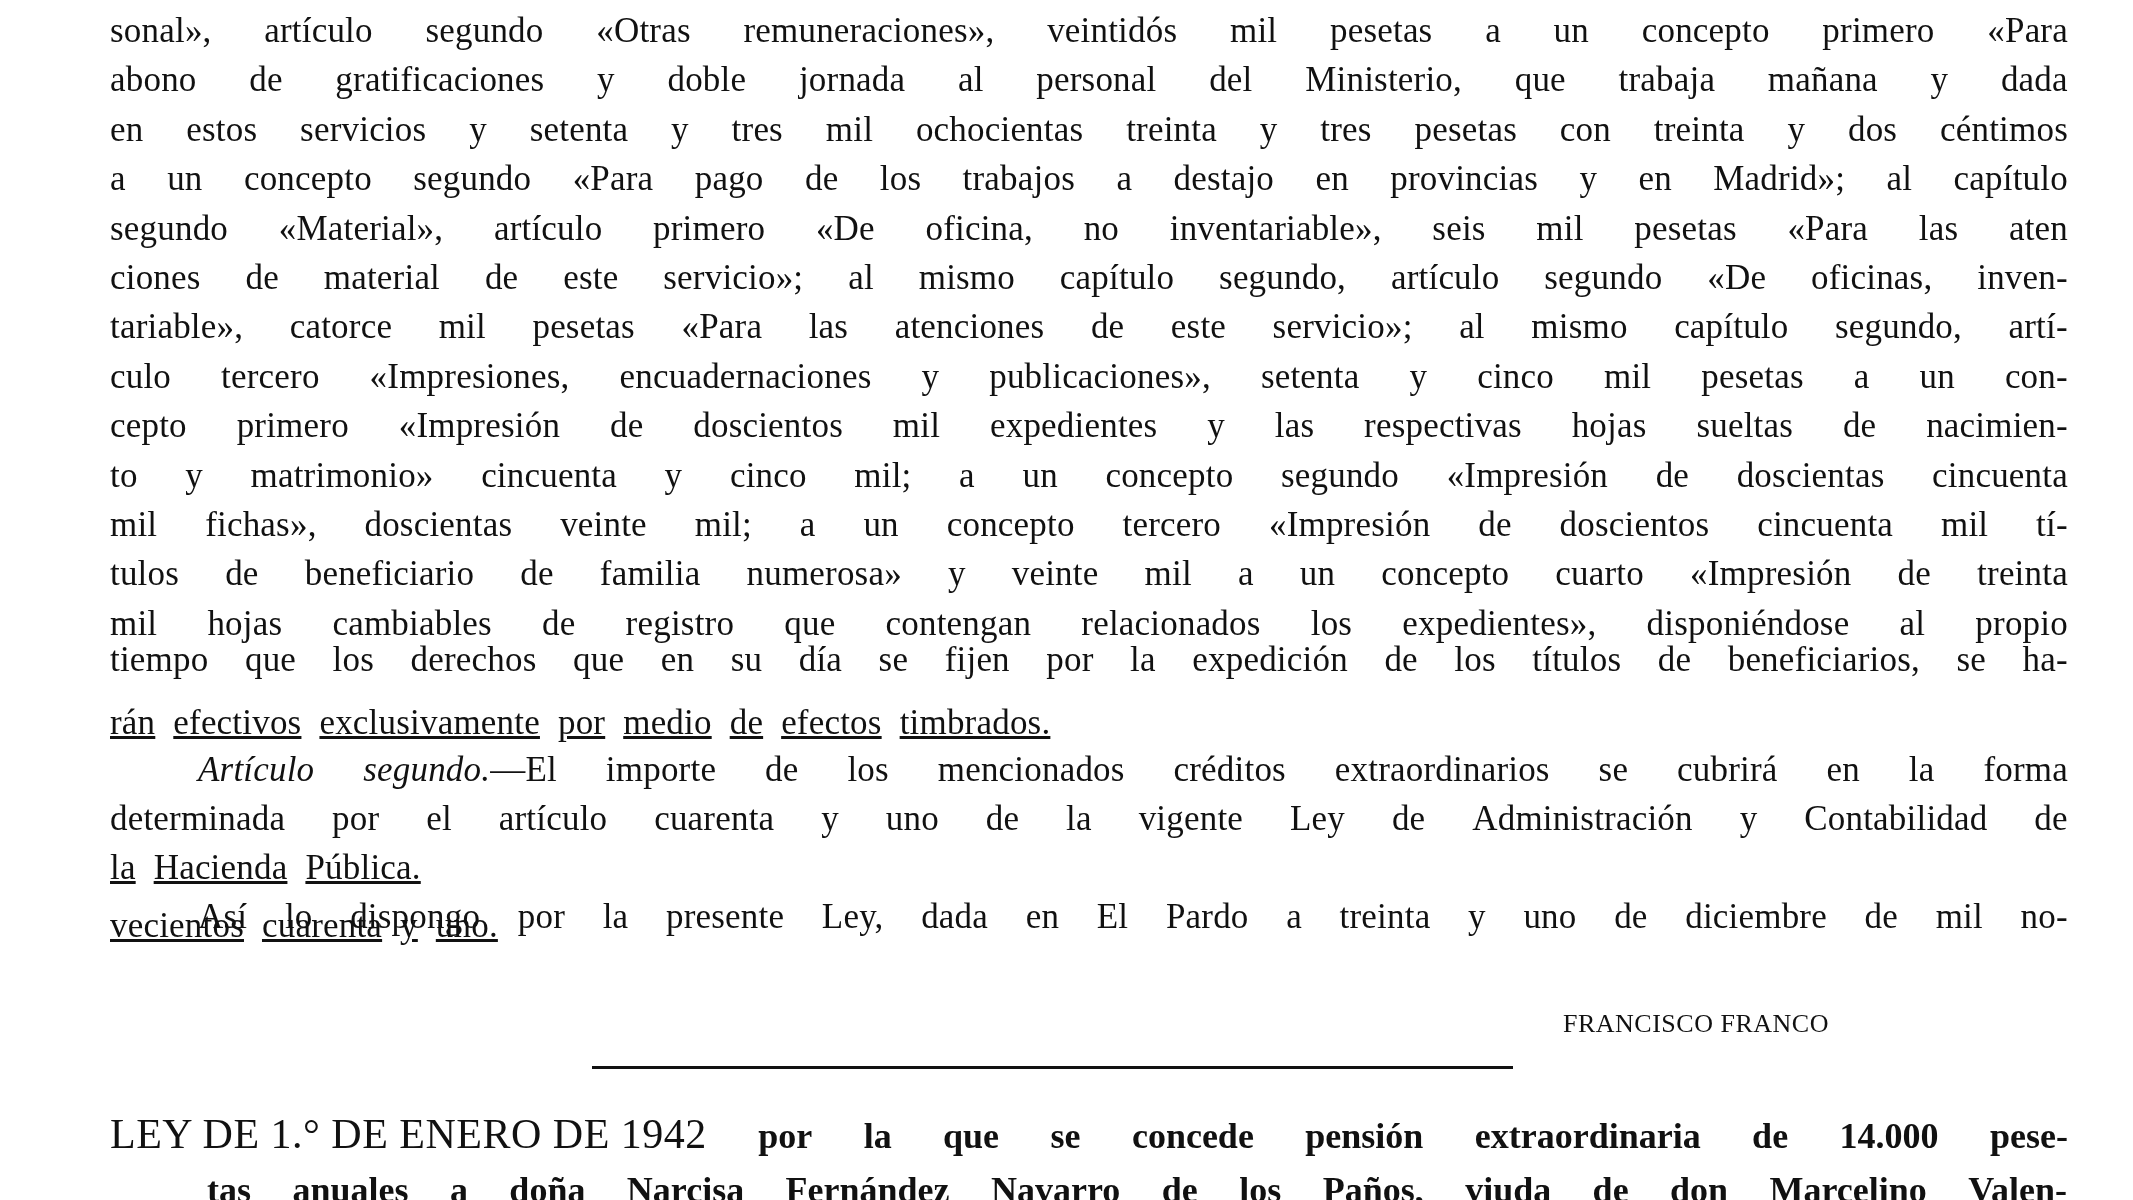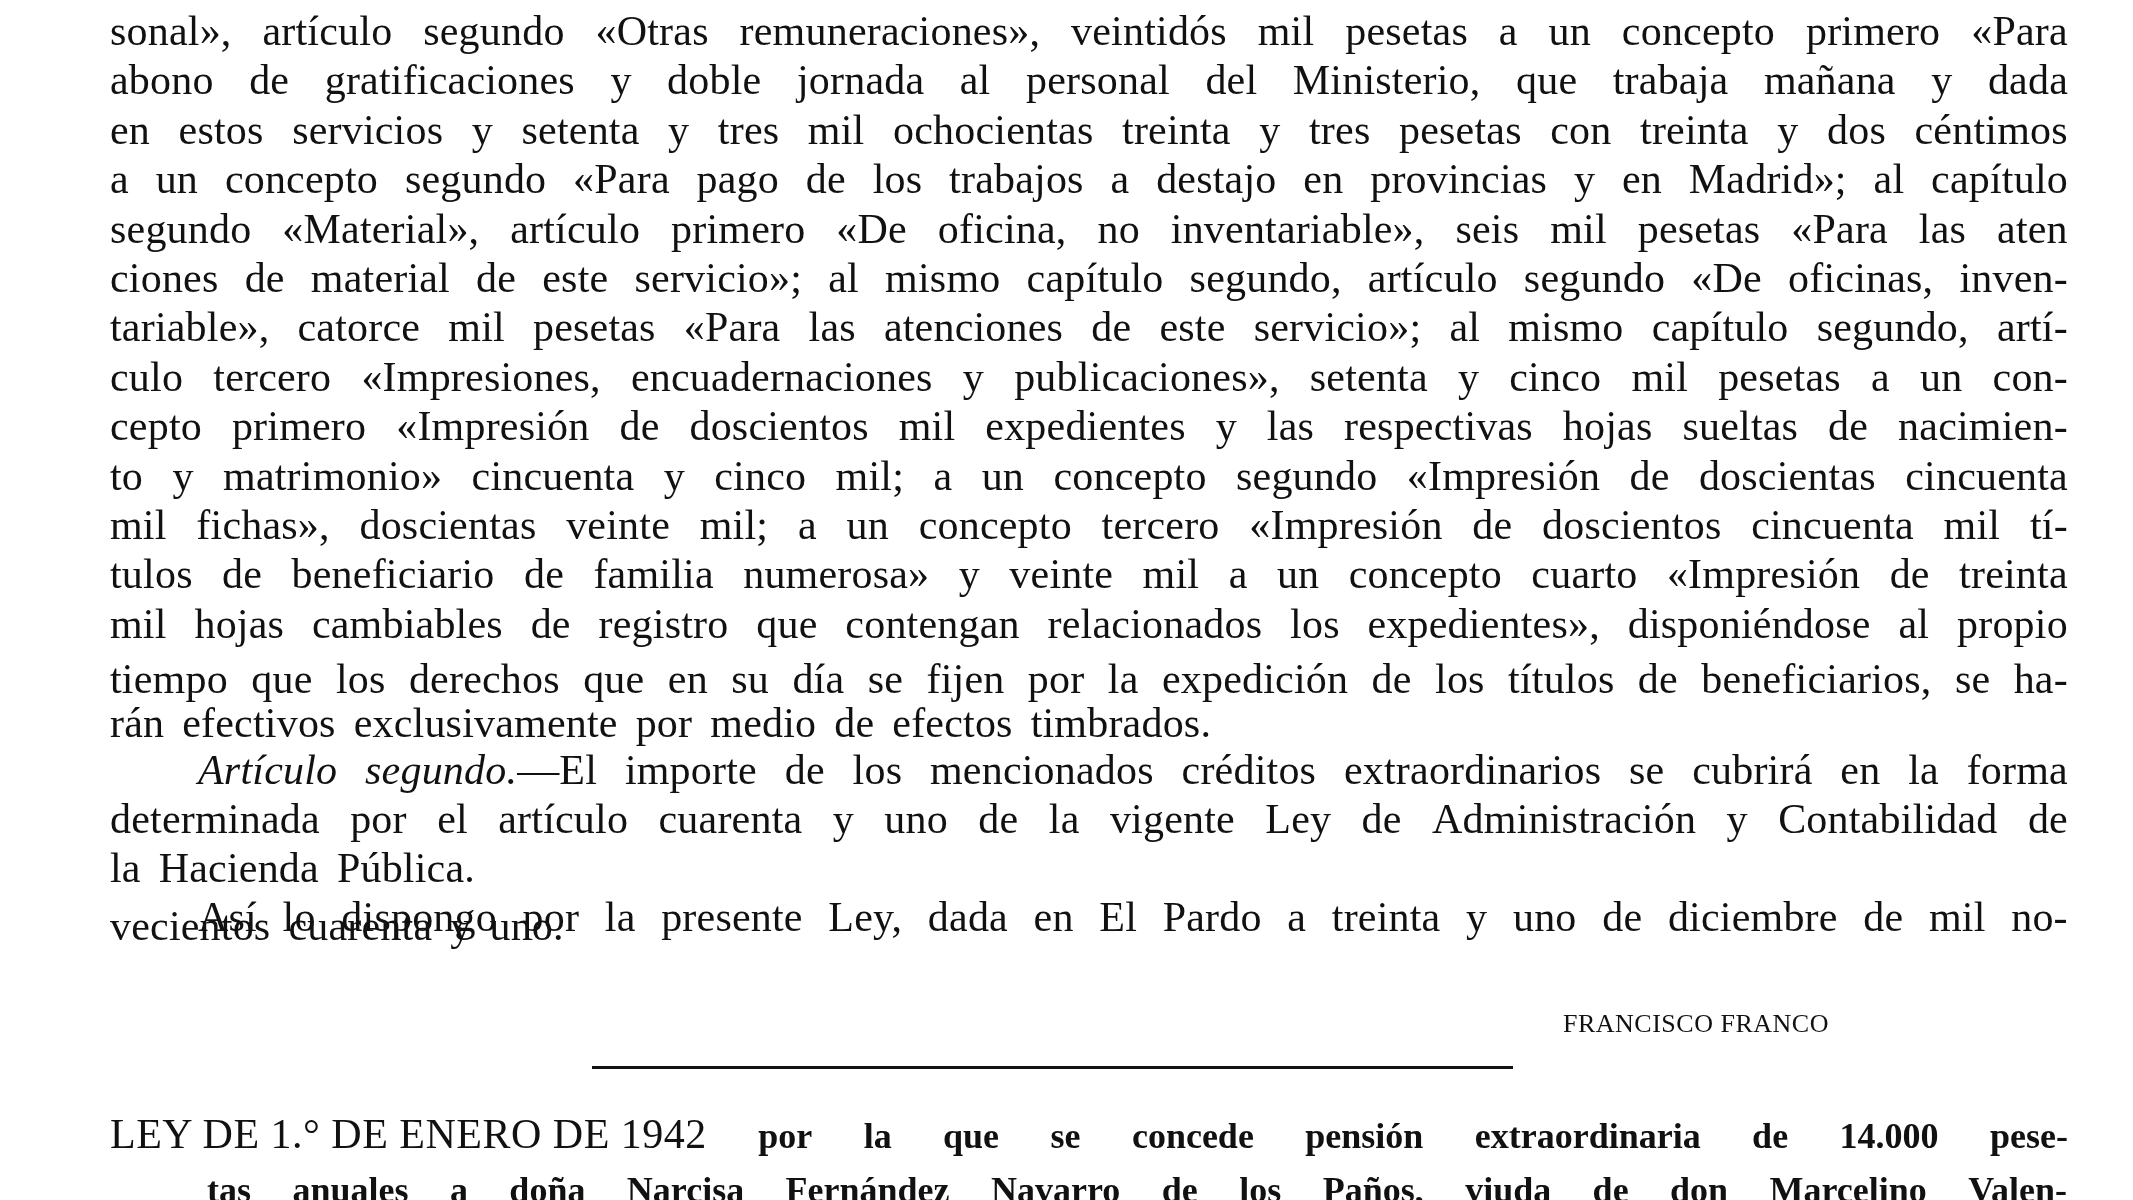--- a/index.html
+++ b/index.html
@@ -4,25 +4,25 @@
 <style>
   html, body { margin:0; padding:0; }
   body {
     width:2133px; height:1200px; overflow:hidden; background:#ffffff;
     position:relative; color:#111111;
     font-family:"Liberation Serif", "DejaVu Serif", serif;
   }
   .line {
     position:absolute; left:110px; width:1958px; height:44px;
     display:flex; justify-content:space-between; align-items:baseline;
-    font-size:42px; line-height:44px; white-space:nowrap;
+    font-size:35px; line-height:44px; white-space:nowrap;
     letter-spacing:0.2px;
   }
   .line.last { justify-content:flex-start; }
-  .line.last span { margin-right:18px; }
+  .line.last span { margin-right:18px;text-decoration:underline; }
   .line.indent { left:198px; width:1870px; }
   .line .w { display:inline-block; }
   .ital { font-style:italic; }
   .sig {
     position:absolute; left:1563px; top:1004px; font-size:26px; line-height:40px;
     letter-spacing:0.5px; white-space:nowrap;
   }
   .divider {
     position:absolute; left:592px; top:1066px; width:921px; height:3px; background:#111;
   }
@@ -253,21 +253,21 @@
         <span class="w">registro</span>
         <span class="w">que</span>
         <span class="w">contengan</span>
         <span class="w">relacionados</span>
         <span class="w">los</span>
         <span class="w">expedientes»,</span>
         <span class="w">disponiéndose</span>
         <span class="w">al</span>
         <span class="w">propio</span>
       </div>
-      <div class="line" style="top: 657px;">
+      <div class="line" style="top: 638px;">
         <span class="w">tiempo</span>
         <span class="w">que</span>
         <span class="w">los</span>
         <span class="w">derechos</span>
         <span class="w">que</span>
         <span class="w">en</span>
         <span class="w">su</span>
         <span class="w">día</span>
         <span class="w">se</span>
         <span class="w">fijen</span>

